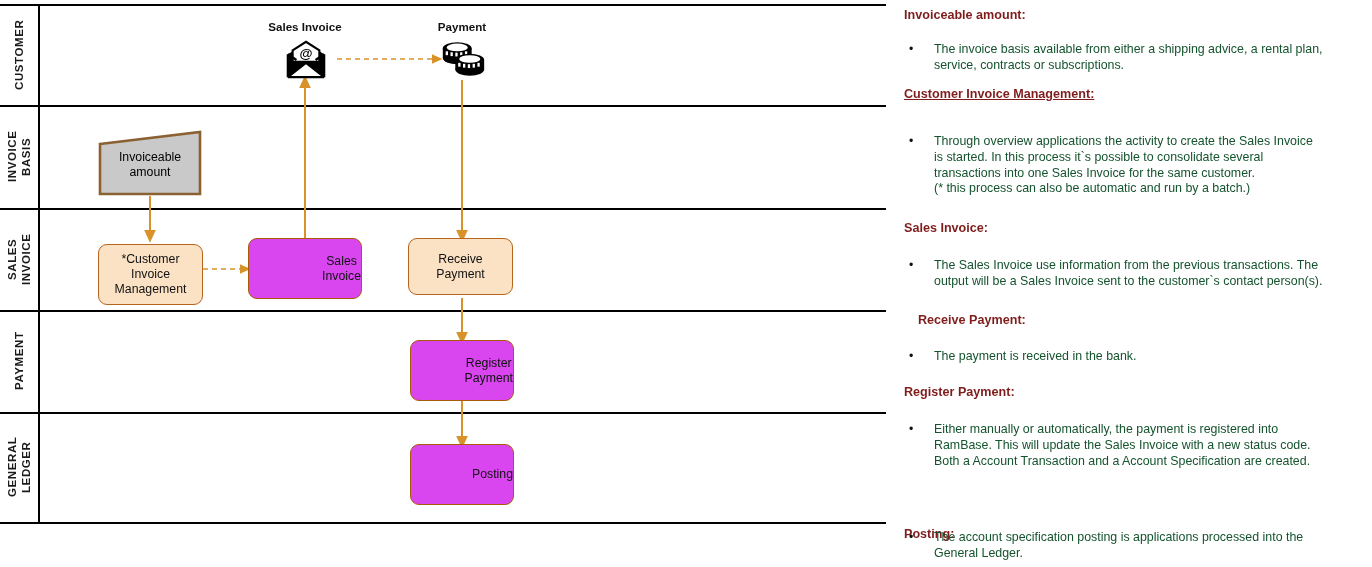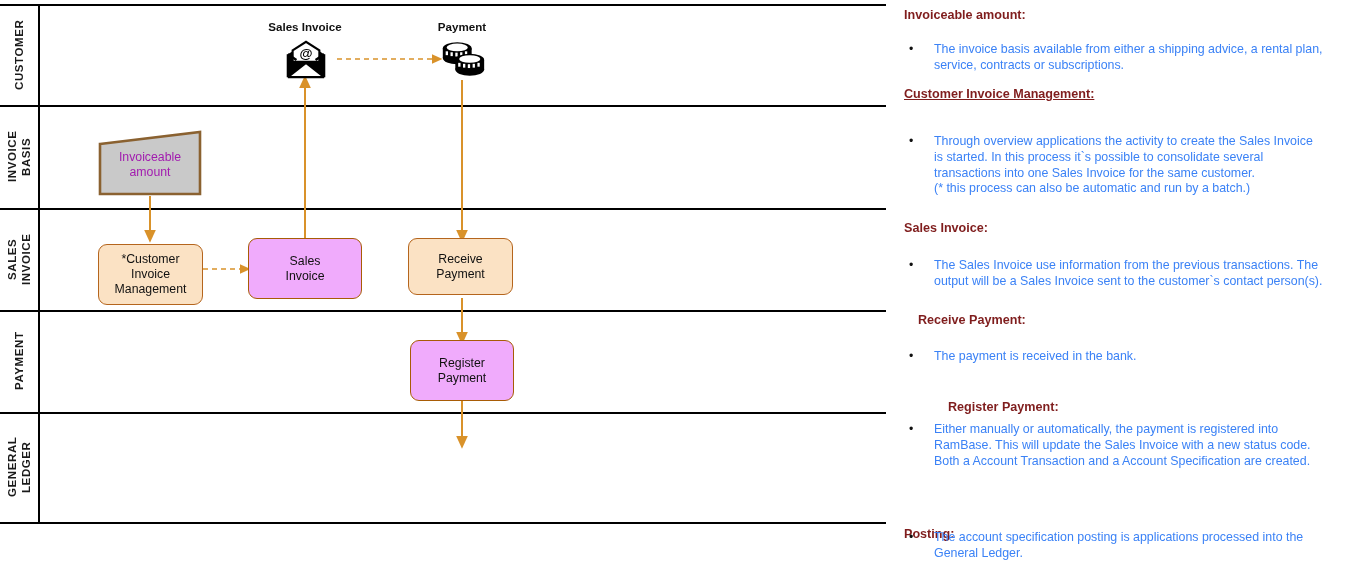--- a/index.html
+++ b/index.html
@@ -31,28 +31,28 @@
   
   .node {
     position: absolute;
     display: flex; align-items: center; justify-content: center;
     text-align: center;
     font-size: 12.3px; line-height: 1.22; color: #111111;
     border-radius: 9px;
     white-space: pre-line;
   }
   .node.light { background: #fbe2c4; border: 1.6px solid #b5651d; }
-  .node.dark  { background: #f0abfc; border: 1.6px solid #a85c06; }
+  .node.dark  { background: #d946ef; border: 1.6px solid #a85c06; justify-content: flex-end; }
   .trap-wrap { position: absolute; }
   .trap-wrap svg { position: absolute; left: 0; top: 0; }
   .trap-wrap .trap-text {
     position: absolute; left: 0; top: 0; width: 100%; height: 100%;
     display: flex; align-items: center; justify-content: center;
     text-align: center; white-space: pre-line;
-    font-size: 12.3px; line-height: 1.25; color: #a21caf;
+    font-size: 12.3px; line-height: 1.25; color: #000000;
     padding-top: 4px;
   }
 
   
   .conn { position: absolute; left: 0; top: 0; width: 886px; height: 567px;
           pointer-events: none; }
 
   
   .icon-caption {
     position: absolute; text-align: center;
@@ -65,21 +65,21 @@
   .p-head {
     position: absolute; left: 4px;
     font-size: 12.6px; font-weight: bold; color: #7f1d1d; white-space: nowrap;
   }
   .p-bullet { position: absolute; left: 4px; width: 468px; display: flex; }
   .p-dot {
     width: 30px; flex: 0 0 30px; font-size: 12.4px; color: #111111;
     line-height: 1.27; text-align: left; padding-left: 5px;
   }
   .p-text {
-    flex: 1 1 auto; font-size: 12.4px; color: #3b82f6;
+    flex: 1 1 auto; font-size: 12.4px; color: #14532d;
     line-height: 1.27; white-space: pre-line;
   }
 </style>
 </head>
 <body>
 
 <div id="page">
 
   <div id="diagram">
 
@@ -198,20 +198,23 @@
     <div class="node light" style="left:408px; top:238px; width:105px; height:57px;">
       <span>Receive
 Payment</span>
     </div>
 
     <div class="node dark" style="left:410px; top:340px; width:104px; height:61px;">
       <span>Register
 Payment</span>
     </div>
 
+    <div class="node dark" style="left:410px; top:444px; width:104px; height:61px;">
+      <span>Posting</span>
+    </div>
 
   </div>
 
   <div id="panel">
 
     <div class="p-head" style="top:8px;">Invoiceable amount:</div>
     <div class="p-bullet" style="top:42px;">
       <div class="p-dot">•</div>
       <div class="p-text">The invoice basis available from either a shipping advice, a rental plan,
 service, contracts or subscriptions.</div>
@@ -232,21 +235,21 @@
       <div class="p-text">The Sales Invoice use information from the previous transactions. The
 output will be a Sales Invoice sent to the customer`s contact person(s).</div>
     </div>
 
     <div class="p-head" style="top:313px;margin-left:14px;">Receive Payment:</div>
     <div class="p-bullet" style="top:349px;">
       <div class="p-dot">•</div>
       <div class="p-text">The payment is received in the bank.</div>
     </div>
 
-    <div class="p-head" style="top:400px;margin-left:44px;">Register Payment:</div>
+    <div class="p-head" style="top:385px;">Register Payment:</div>
     <div class="p-bullet" style="top:422px;">
       <div class="p-dot">•</div>
       <div class="p-text">Either manually or automatically, the payment is registered into
 RamBase. This will update the Sales Invoice with a new status code.
 Both a Account Transaction and a Account Specification are created.</div>
     </div>
 
     <div class="p-head" style="top:492px;margin-top:35px;">Posting:</div>
     <div class="p-bullet" style="top:530px;">
       <div class="p-dot">•</div>

